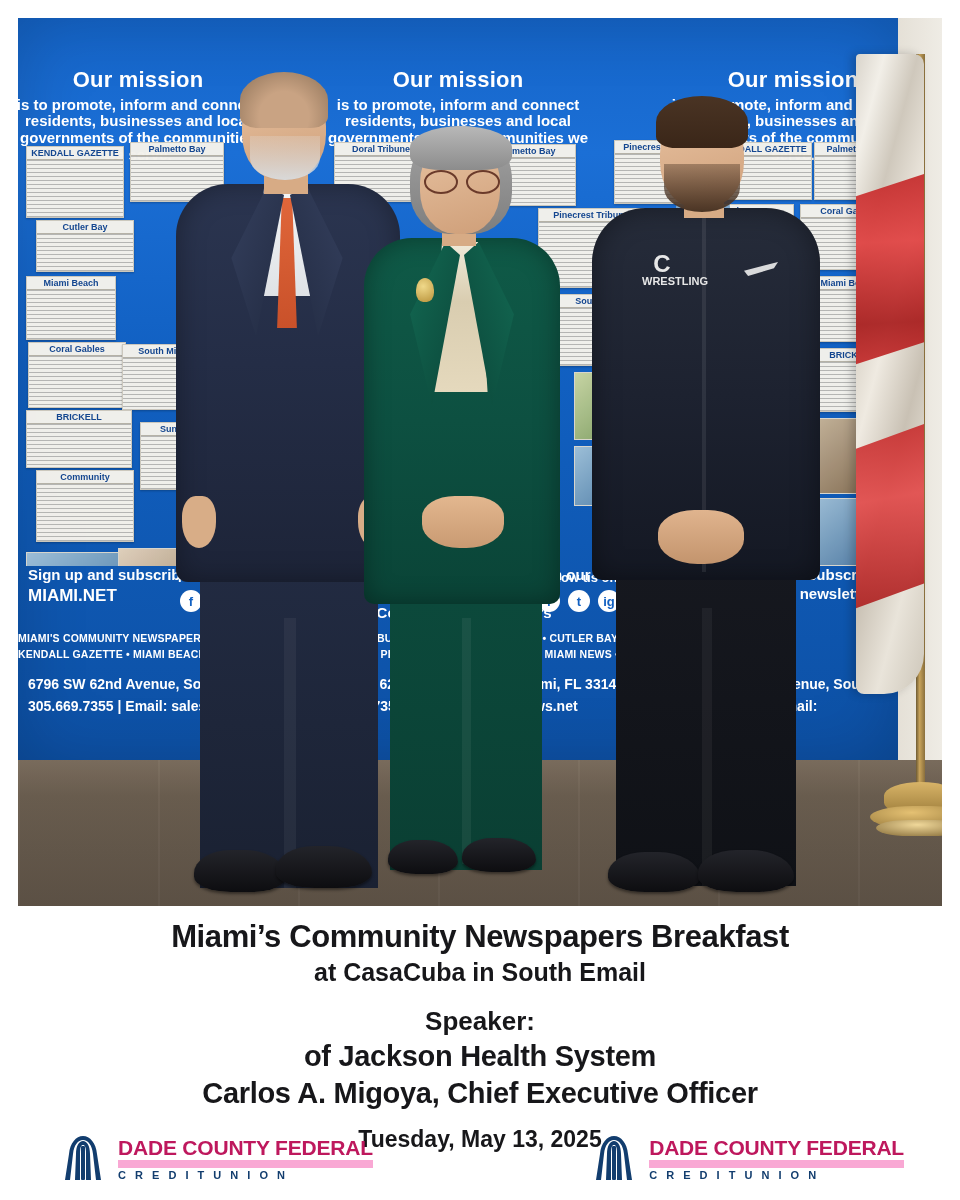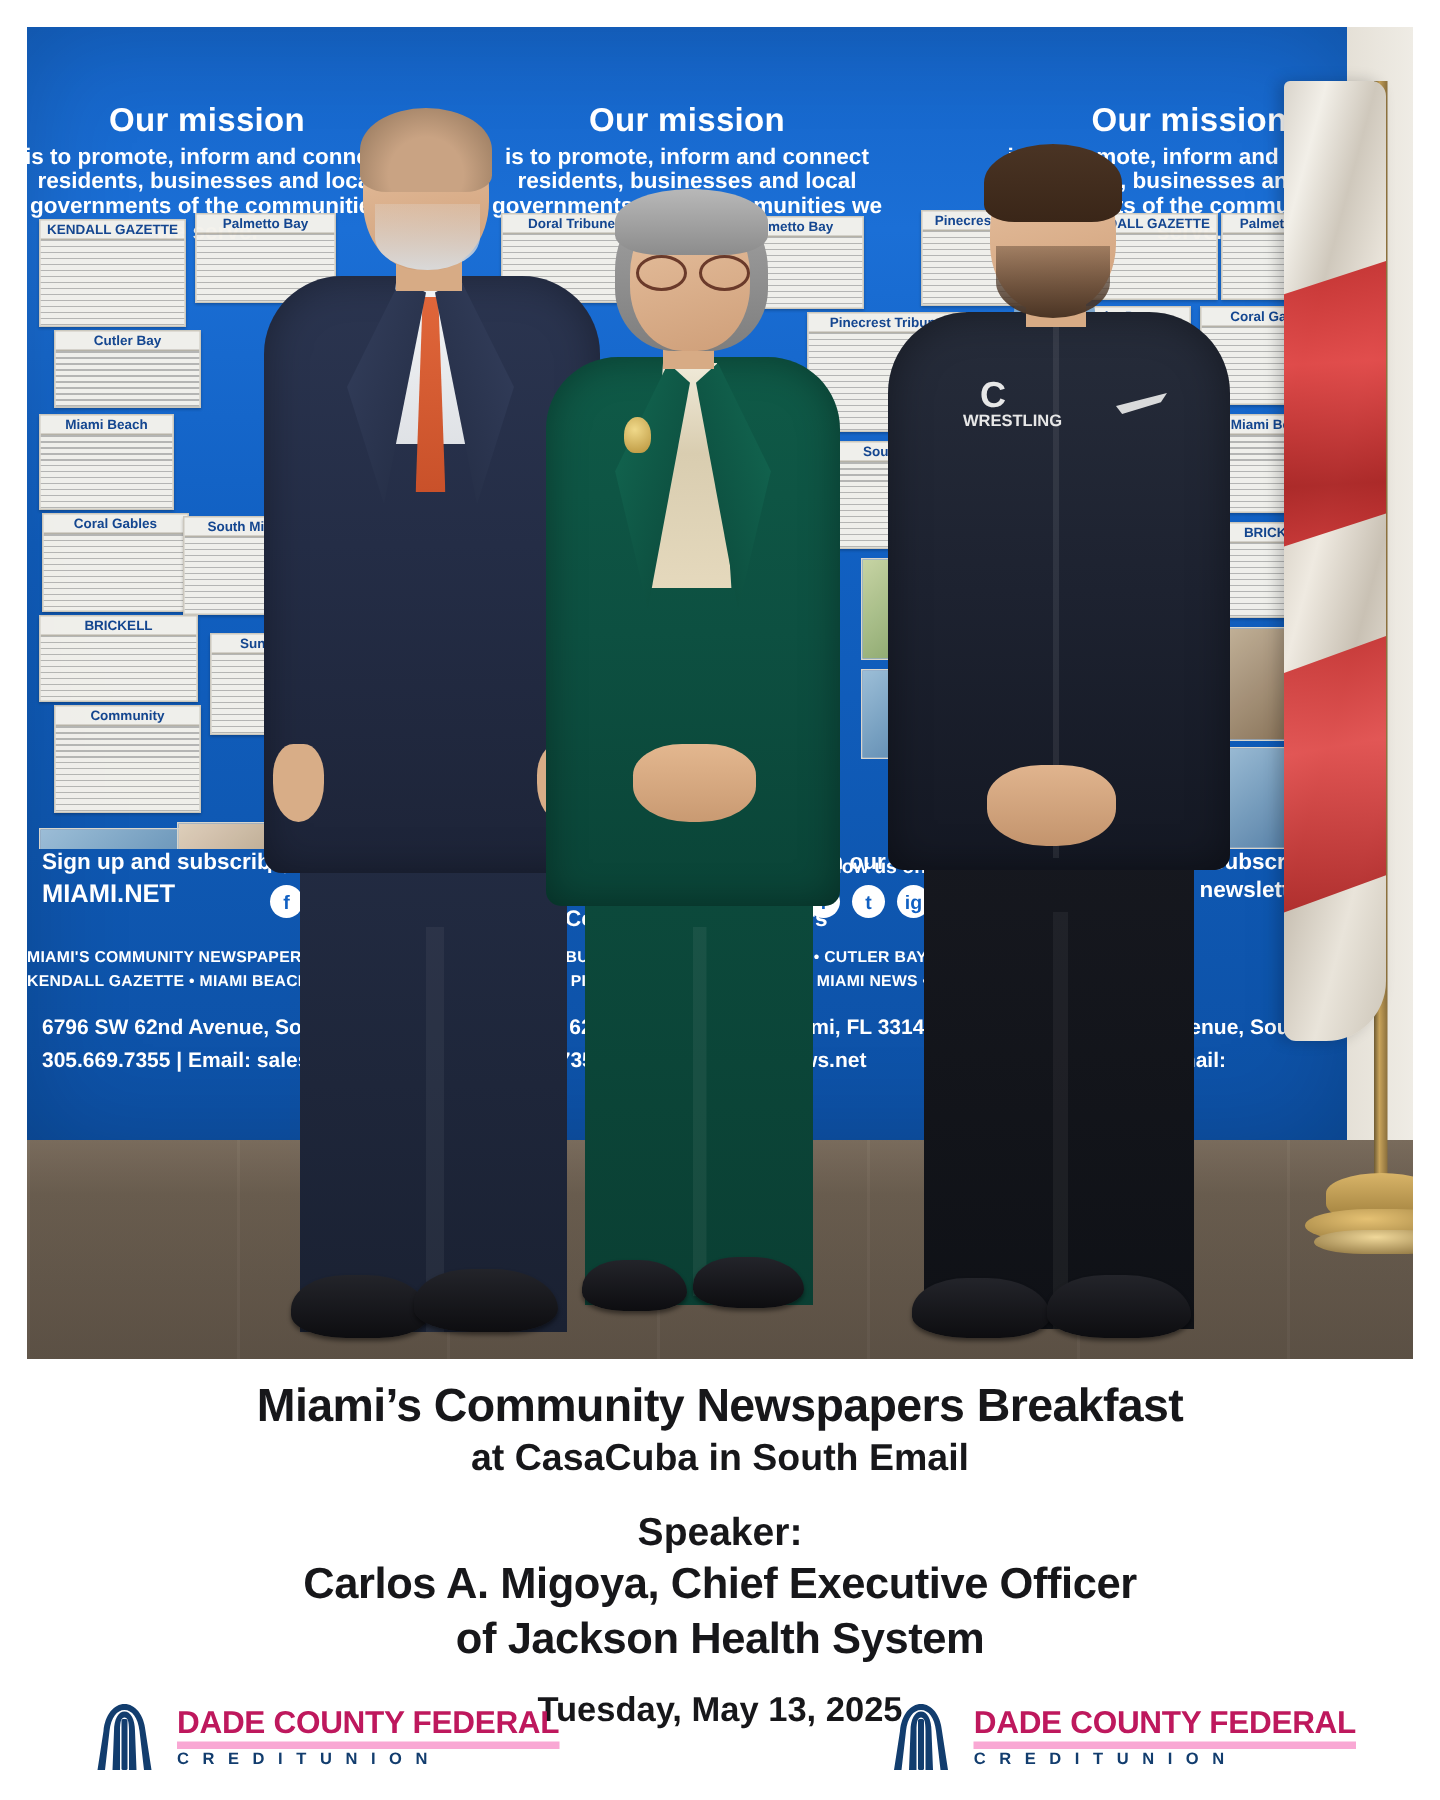--- a/index.html
+++ b/index.html
@@ -449,21 +449,21 @@
   .shell {
     width: 54px; height: 50px; flex: 0 0 auto;
   }
   .logo-text { line-height: 1.05; }
   .logo-text .t1 {
     font-size: 21px; font-weight: bold; color: #be185d; letter-spacing: -0.2px;
     white-space: nowrap;
   }
   .logo-text .t2 {
     font-size: 11px; font-weight: bold; color: #123d6e; letter-spacing: 3px;
-    border-top: 5px solid #f9a8d4; padding-top: 2px; margin-top: 1px;
+    border-top: 8px solid #f9a8d4; padding-top: 2px; margin-top: 1px;
     white-space: nowrap;
   }
 </style>
 </head>
 <body>
 
 <div class="poster">
 
   <div class="photo-frame">
     <div class="room"></div>
@@ -688,22 +688,22 @@
       <div class="head"></div>
       <div class="hair"></div>
       <div class="beard"></div>
     </div>
   </div>
 
   <div class="caption">
     <div class="cap-line1">Miami’s Community Newspapers Breakfast</div>
     <div class="cap-line2">at CasaCuba in South Email</div>
     <div class="cap-speaker">Speaker:</div>
+    <div class="cap-name">of Jackson Health System</div>
     <div class="cap-name">Carlos A. Migoya, Chief Executive Officer</div>
-    <div class="cap-name">of Jackson Health System</div>
     <div class="cap-date">Tuesday, May 13, 2025</div>
   </div>
 
   <div class="logos">
 
     <div class="logo-block lb-left">
       <svg class="shell" viewBox="0 0 54 50">
         <g fill="#123d6e">
           <path d="M27 2 C20 2 14 9 13 20 L9 46 L14 46 L17 20 C18 11 22 6 27 6 C32 6 36 11 37 20 L40 46 L45 46 L41 20 C40 9 34 2 27 2 Z"></path>
           <path d="M27 7 C23 7 20 12 20 20 L19 46 L24 46 L24 20 C24 13 25 11 27 11 C29 11 30 13 30 20 L30 46 L35 46 L34 20 C34 12 31 7 27 7 Z"></path>

